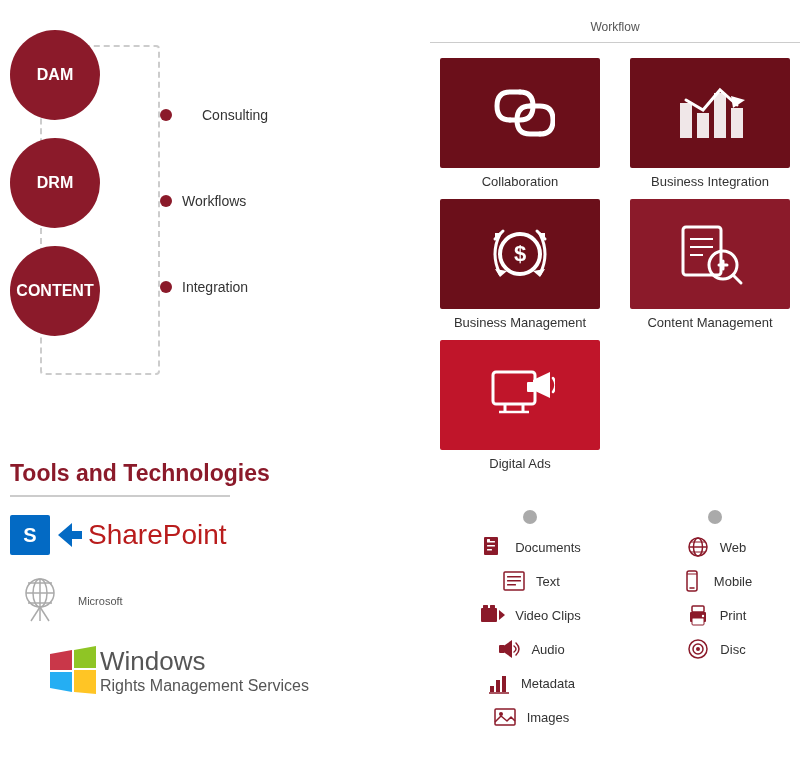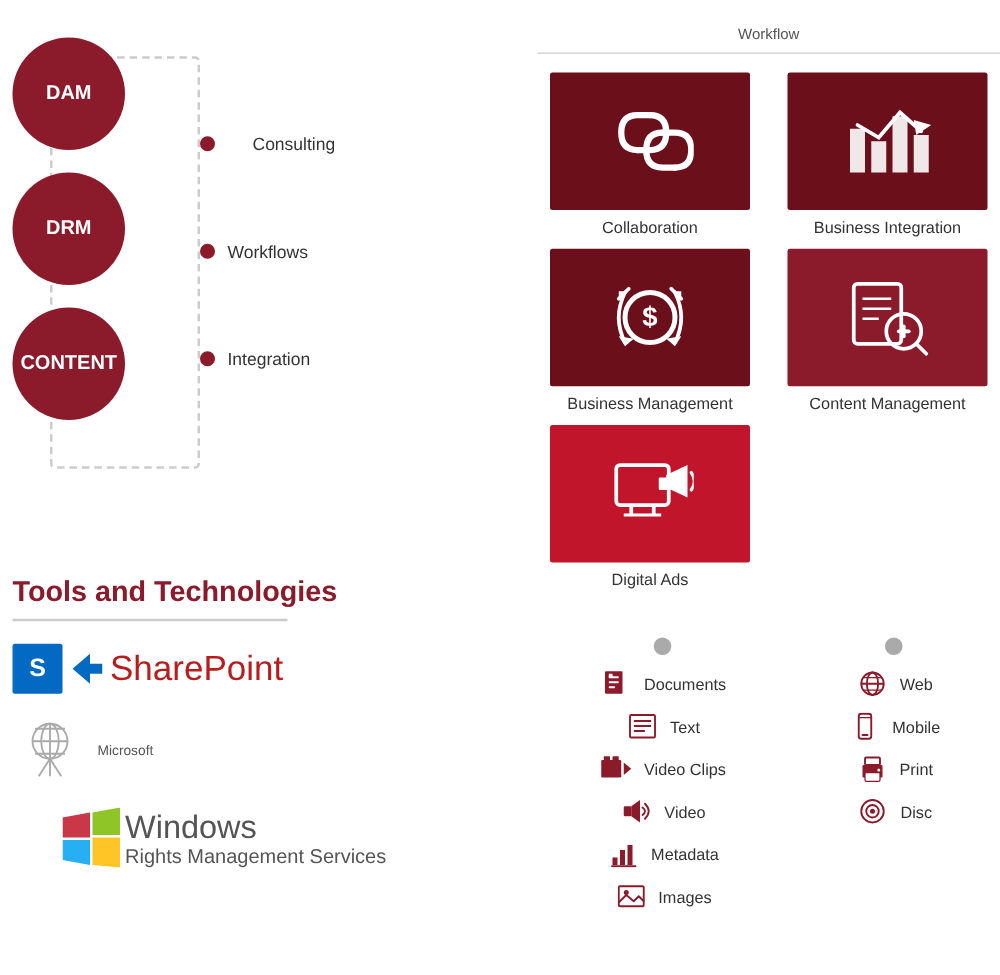--- a/index.html
+++ b/index.html
@@ -535,21 +535,21 @@
       <div class="bottom-item-icon">
         <svg width="22" height="22" viewBox="0 0 22 22">
 
           <rect x="1" y="7" width="6" height="8" rx="1" fill="#8b1a2a"></rect>
           <polygon points="7,7 14,2 14,20 7,15" fill="#8b1a2a"></polygon>
 
           <path d="M16,8 Q20,11 16,14" fill="none" stroke="#8b1a2a" stroke-width="1.5" stroke-linecap="round"></path>
           <path d="M18,5 Q24,11 18,17" fill="none" stroke="#8b1a2a" stroke-width="1.5" stroke-linecap="round"></path>
         </svg>
       </div>
-      <span class="bottom-item-label">Video</span>
+      <span class="bottom-item-label">Audio</span>
     </div>
 
     <div class="bottom-item">
       <div class="bottom-item-icon">
         <svg width="22" height="22" viewBox="0 0 22 22">
 
           <rect x="2" y="14" width="4" height="6" fill="#8b1a2a"></rect>
           <rect x="8" y="8" width="4" height="12" fill="#8b1a2a"></rect>
           <rect x="14" y="4" width="4" height="16" fill="#8b1a2a"></rect>
           <line x1="1" y1="21" x2="21" y2="21" stroke="#8b1a2a" stroke-width="1.5"></line>

